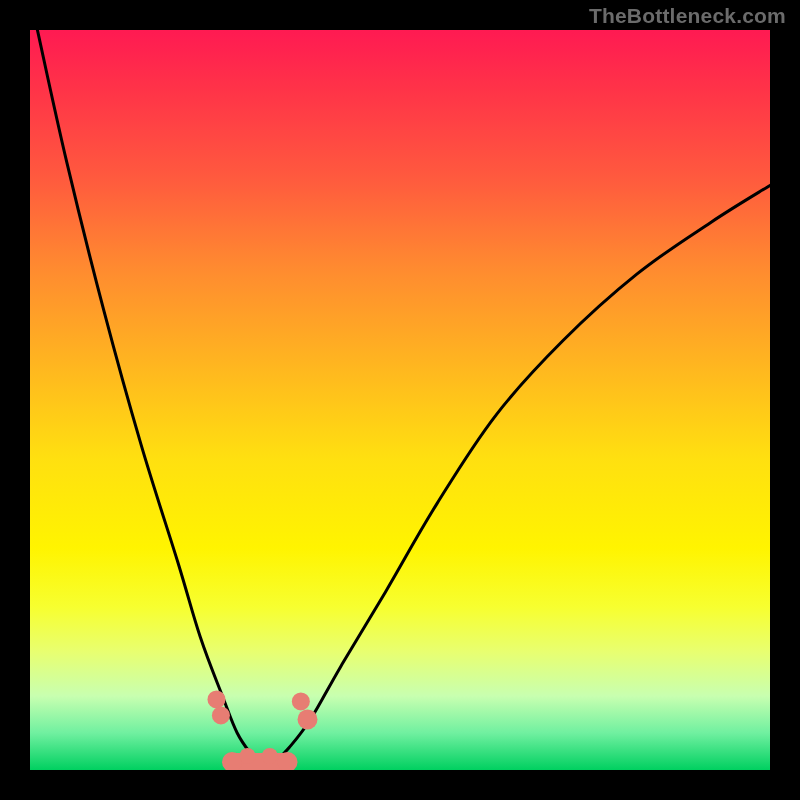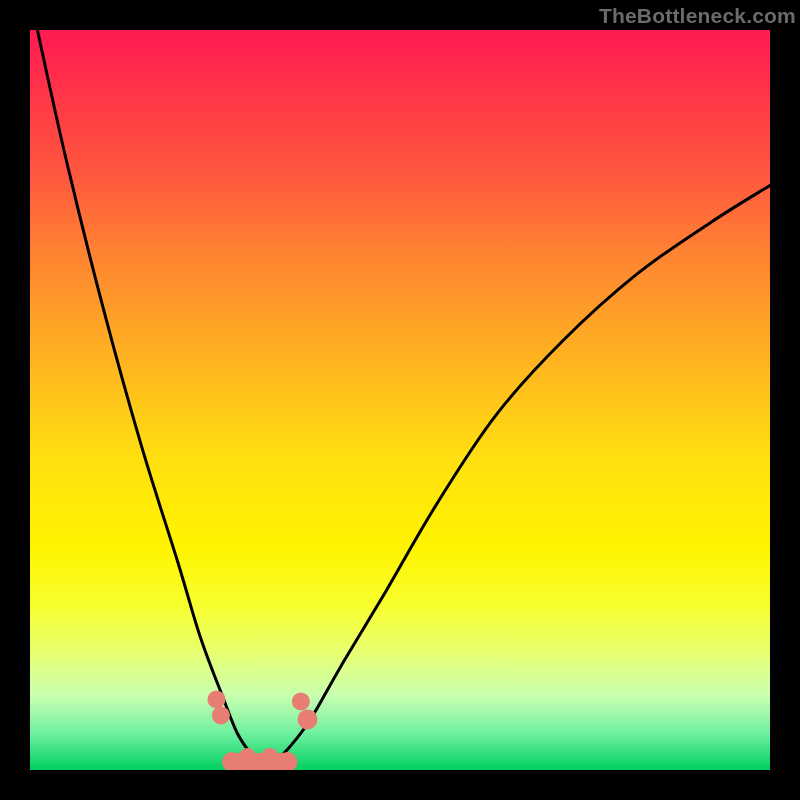--- a/index.html
+++ b/index.html
@@ -37,21 +37,21 @@
       #f7ff30 78%,
       #e8ff70 84%,
       #c8ffb0 90%,
       #70f0a0 95%,
       #00d060 100%
     );
   }
   .watermark {
     position: absolute;
     top: 4px;
-    right: 4px;
+    right: 14px;
     font-family: Arial, Helvetica, sans-serif;
     font-size: 21px;
     font-weight: 600;
     color: #6b6b6b;
     letter-spacing: 0.2px;
   }
   svg {
     position: absolute;
     inset: 0;
   }

